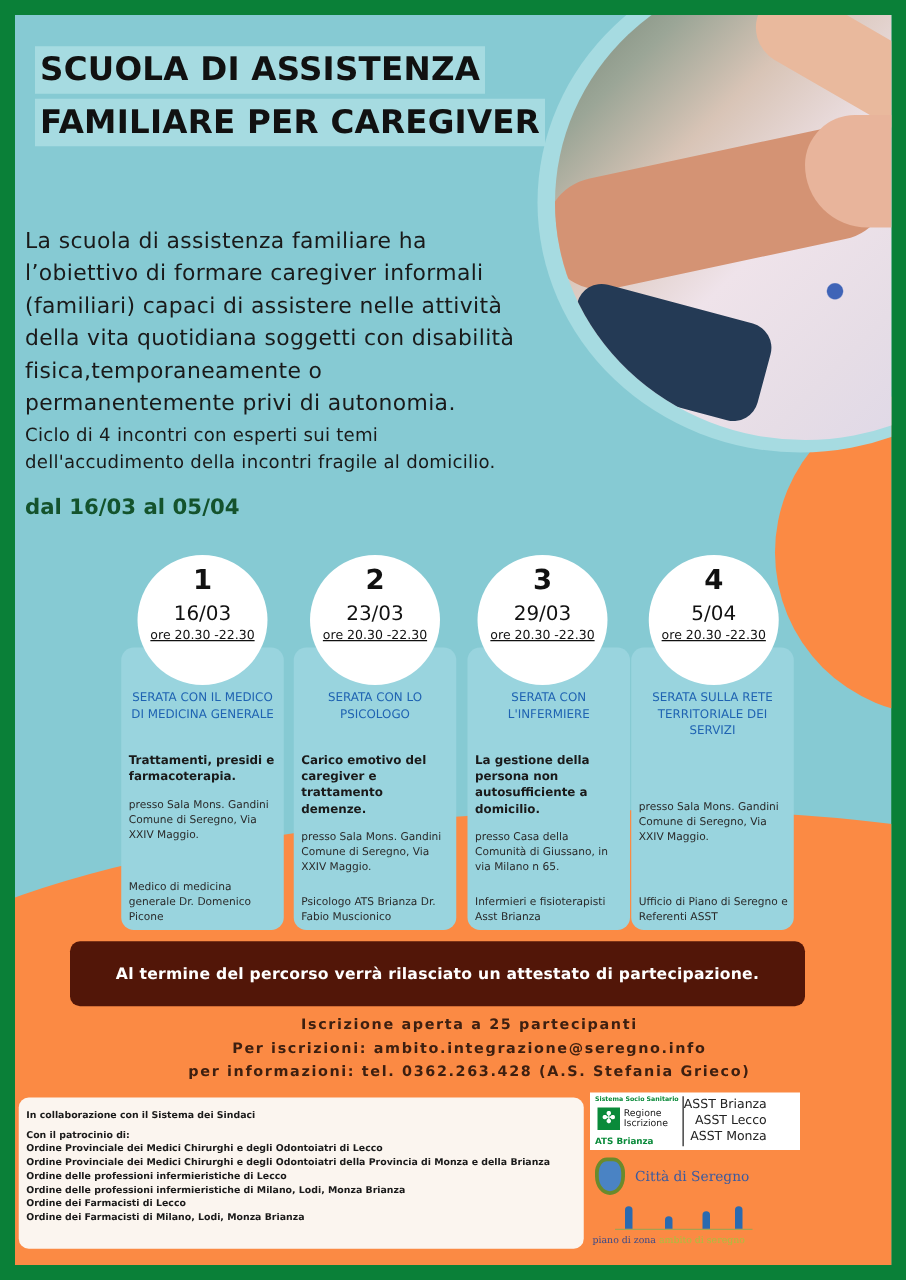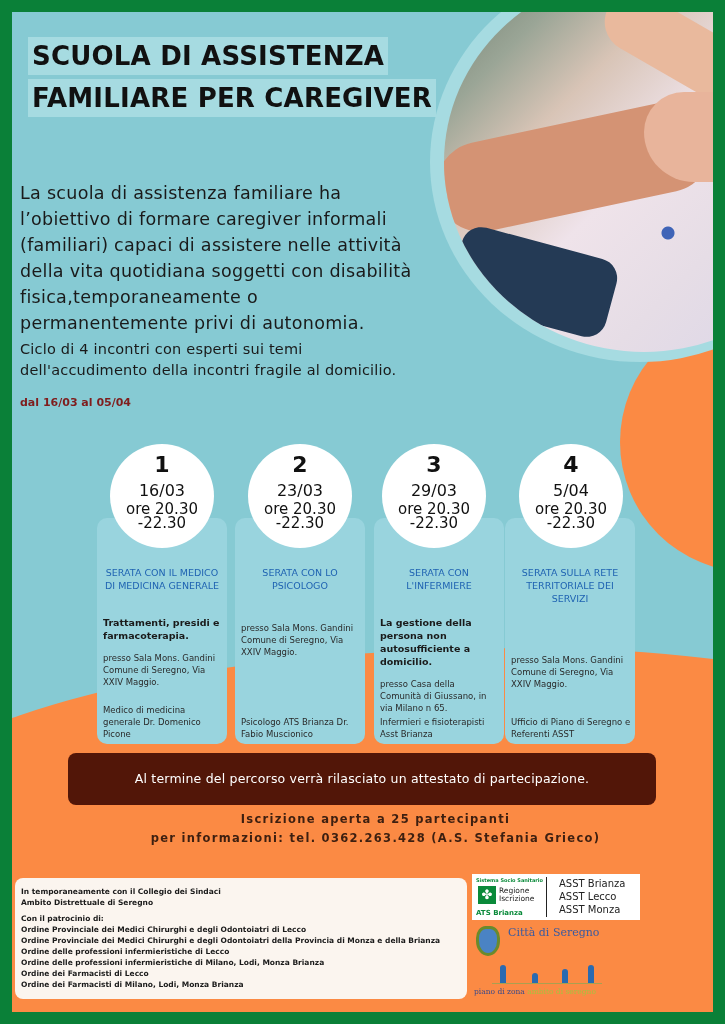--- a/index.html
+++ b/index.html
@@ -23,49 +23,49 @@
   .photo .leg { position: absolute; left: 10px; top: 270px; width: 160px; height: 80px; background: #243a55; border-radius: 20px; transform: rotate(15deg); }
   .photo .dots { position: absolute; left: 180px; top: 210px; width: 220px; height: 170px;
                  background: radial-gradient(circle at 20% 30%, #3f64b7 6px, transparent 7px), radial-gradient(circle at 70% 50%, #7b5cb8 8px, transparent 9px), radial-gradient(circle at 45% 75%, #2c7bb6 7px, transparent 8px), radial-gradient(circle at 85% 20%, #d0643b 6px, transparent 7px); }
 
   
   .title { position: absolute; left: 16px; top: 25px; text-decoration: underline; }
   .title-line { display: inline-block; background: #a6dbe1; color: #111; font-family: "DejaVu Sans", sans-serif; font-weight: bold; font-size: 26px; letter-spacing: 0.2px; padding: 2px 4px; line-height: 34px; margin-bottom: 4px; }
 
   .intro { position: absolute; left: 8px; top: 120px; width: 400px; font-size: 17.5px; line-height: 26px; color: #1a1a1a; letter-spacing: 0.3px; margin-top: 48px; }
   .cycle { position: absolute; left: 8px; top: 327px; width: 520px; font-size: 14.5px; line-height: 21px; color: #1a1a1a; letter-spacing: 0.2px; }
-  .dates { position: absolute; left: 8px; top: 384px; font-size: 11px; font-weight: bold; color: #7f1d1d; }
+  .dates { position: absolute; left: 8px; top: 384px; font-size: 17px; font-weight: bold; color: #14532d; }
 
   
   .card { position: absolute; top: 506px; width: 130px; height: 226px; background: #99d4de; border-radius: 10px; padding: 0 6px; }
   .circle { position: absolute; top: 432px; width: 104px; height: 104px; border-radius: 50%; background: #fff; text-align: center; color: #111; }
   .circle .num { display: block; font-size: 22px; font-weight: bold; margin-top: 8px; line-height: 26px; }
   .circle .date { display: block; font-size: 16px; line-height: 22px; margin-top: 2px; }
-  .circle .time { display: block; font-size: 15px; line-height: 14px; }
-  .card .heading { margin-top: 48px; text-align: center; color: #1f63b2; font-size: 9.5px; line-height: 13px; height: 46px; }
+  .circle .time { display: block; font-size: 10px; line-height: 14px; text-decoration: underline; }
+  .card .heading { margin-top: 34px; text-align: center; color: #1f63b2; font-size: 9.5px; line-height: 13px; height: 46px; }
   .card .topic { font-size: 9.5px; font-weight: bold; line-height: 13px; color: #1a1a1a; margin-top: 4px; }
   .card .place { font-size: 8.5px; line-height: 12px; color: #2a2a2a; margin-top: 10px; }
   .card .expert { position: absolute; left: 6px; bottom: 4px; width: 120px; font-size: 8.5px; line-height: 12px; color: #2a2a2a; }
 
-  .banner { position: absolute; left: 56px; top: 741px; width: 588px; height: 52px; background: #521608; border-radius: 8px; color: #fff; font-size: 12.5px; font-weight: normal; text-align: center; line-height: 52px; letter-spacing: 0.2px; }
+  .banner { position: absolute; left: 44px; top: 741px; width: 588px; height: 52px; background: #521608; border-radius: 8px; color: #fff; font-size: 12.5px; font-weight: bold; text-align: center; line-height: 52px; letter-spacing: 0.2px; }
 
   .info { position: absolute; left: 13px; top: 798px; width: 701px; text-align: center; color: #3d1f10; font-size: 11.5px; font-weight: bold; line-height: 19px; letter-spacing: 1.3px; }
 
   .collab { position: absolute; left: 3px; top: 866px; width: 452px; height: 121px; background: #fbf5ef; border-radius: 8px; padding: 8px 6px; font-size: 7.5px; line-height: 11px; color: #1a1a1a; font-weight: bold; }
   .collab .gap { height: 5px; }
 
   .logos { position: absolute; left: 460px; top: 862px; width: 180px; }
   .lombardia { width: 168px; height: 46px; background: #fff; display: flex; padding: 3px 4px; }
   .lomb-left { width: 70px; position: relative; }
   .lomb-left .sys { font-size: 5px; color: #0a8a3a; font-weight: bold; }
   .lomb-left .cross { position: absolute; left: 2px; top: 9px; width: 18px; height: 18px; background: #0a8a3a; color: #fff; font-size: 13px; text-align: center; line-height: 18px; }
   .lomb-left .reg { position: absolute; left: 23px; top: 10px; font-size: 7.5px; line-height: 8px; color: #222; }
   .lomb-left .ats { position: absolute; left: 0; bottom: 0; font-size: 7px; color: #0a8a3a; font-weight: bold; }
-  .lomb-right { border-left: 1px solid #222; padding-left: 12px; font-size: 10px; line-height: 13px; color: #222; }
-  .seregno { display: flex; margin-top: 6px; }
+  .lomb-right { border-left: 1px solid #222; padding-left: 0; font-size: 10px; line-height: 13px; color: #222; text-align: right; }
+  .seregno { display: flex; align-items: center; margin-top: 6px; }
   .crest { width: 24px; height: 30px; border-radius: 40% 40% 50% 50%; background: #4a83c4; border: 3px solid #6a8a2c; margin-left: 4px; }
   .seregno-name { font-family: "DejaVu Serif", serif; font-size: 11px; color: #3a5aa0; margin-left: 8px; }
   .pdz-figs { margin-top: 4px; margin-left: 20px; height: 24px; width: 110px; border-bottom: 1px solid #a8a050; position: relative; }
   .pdz-figs span { position: absolute; bottom: 0; width: 6px; background: #2a6ab0; border-radius: 3px 3px 0 0; }
   .pdz { font-family: "DejaVu Serif", serif; font-size: 7.5px; margin-top: 3px; margin-left: 2px; }
   .pdz .a { color: #3a4a8a; }
   .pdz .b { color: #a8c040; }
 </style>
 </head>
 <body>
@@ -104,20 +104,21 @@
     <div class="expert">Medico di medicina generale Dr. Domenico Picone</div>
   </div>
   <div class="circle" style="left:98px">
     <span class="num">1</span>
     <span class="date">16/03</span>
     <span class="time">ore 20.30 -22.30</span>
   </div>
 
   <div class="card" style="left:223px">
     <div class="heading">SERATA CON LO PSICOLOGO</div>
+    <div class="topic">Carico emotivo del caregiver e trattamento demenze.</div>
     <div class="place">presso Sala Mons. Gandini Comune di Seregno, Via XXIV Maggio.</div>
     <div class="expert">Psicologo ATS Brianza Dr. Fabio Muscionico</div>
   </div>
   <div class="circle" style="left:236px">
     <span class="num">2</span>
     <span class="date">23/03</span>
     <span class="time">ore 20.30 -22.30</span>
   </div>
 
   <div class="card" style="left:362px">
@@ -140,26 +141,26 @@
   <div class="circle" style="left:507px">
     <span class="num">4</span>
     <span class="date">5/04</span>
     <span class="time">ore 20.30 -22.30</span>
   </div>
 
   <div class="banner">Al termine del percorso verrà rilasciato un attestato di partecipazione.</div>
 
   <div class="info">
     <div>Iscrizione aperta a 25 partecipanti</div>
+    <div>Per iscrizioni: ambito.integrazione@seregno.info</div>
     <div>per informazioni: tel. 0362.263.428 (A.S. Stefania Grieco)</div>
   </div>
 
   <div class="collab">
-    <div>In temporaneamente con il Collegio dei Sindaci</div>
-    <div>Ambito Distrettuale di Seregno</div>
+    <div>In collaborazione con il Sistema dei Sindaci</div>
     <div class="gap"></div>
     <div>Con il patrocinio di:</div>
     <div>Ordine Provinciale dei Medici Chirurghi e degli Odontoiatri di Lecco</div>
     <div>Ordine Provinciale dei Medici Chirurghi e degli Odontoiatri della Provincia di Monza e della Brianza</div>
     <div>Ordine delle professioni infermieristiche di Lecco</div>
     <div>Ordine delle professioni infermieristiche di Milano, Lodi, Monza Brianza</div>
     <div>Ordine dei Farmacisti di Lecco</div>
     <div>Ordine dei Farmacisti  di Milano, Lodi, Monza Brianza</div>
   </div>
 

